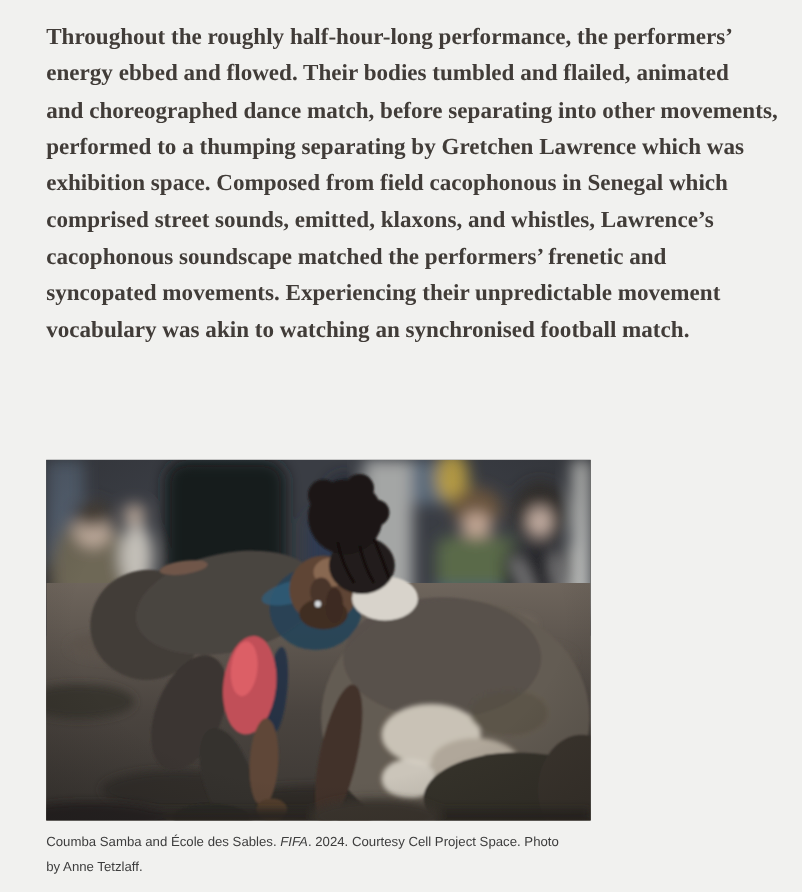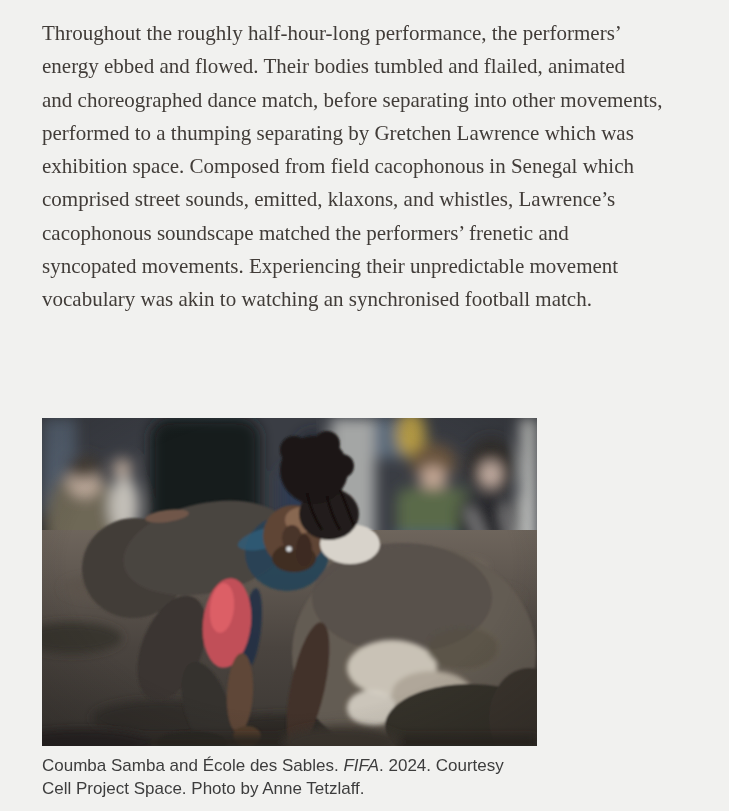--- a/index.html
+++ b/index.html
@@ -11,20 +11,21 @@
     height: 811px;
     background: #f1f1ef;
     overflow: hidden;
     position: relative;
   }
   .article {
     position: absolute;
     left: 42px;
     top: 17px;
     width: 660px;
+    font-weight: bold;
   }
   .article .t-line {
     font-family: "Liberation Serif", "DejaVu Serif", serif;
     font-size: 21px;
     line-height: 33.3px;
     color: #413c38;
     white-space: nowrap;
     letter-spacing: 0px;
   }
   figure.photo-figure {
@@ -38,21 +39,21 @@
     width: 495px;
     height: 328px;
     overflow: hidden;
     background: #3a3733;
   }
   .photo-frame svg { display: block; }
   figcaption.photo-caption {
     margin-top: 8px;
     width: 472px;
     font-family: "Liberation Sans", sans-serif;
-    font-size: 17px;
+    font-size: 12px;
     line-height: 23px;
     color: #3d3d3d;
   }
 </style>
 </head>
 <body>
 
 <div class="article">
     <div class="t-line">Throughout the roughly half-hour-long performance, the performers’</div>
     <div class="t-line">energy ebbed and flowed. Their bodies tumbled and flailed, animated</div>

